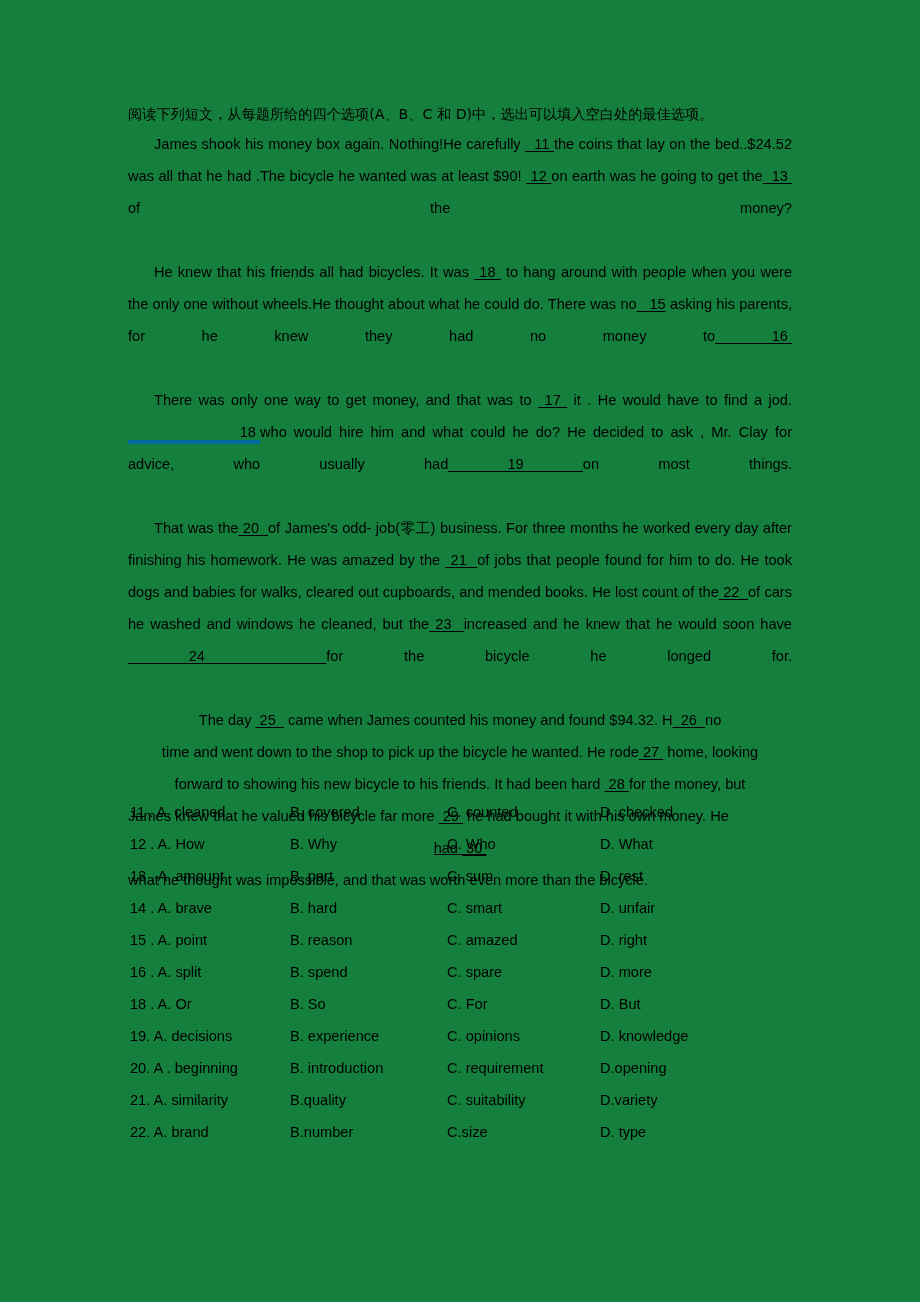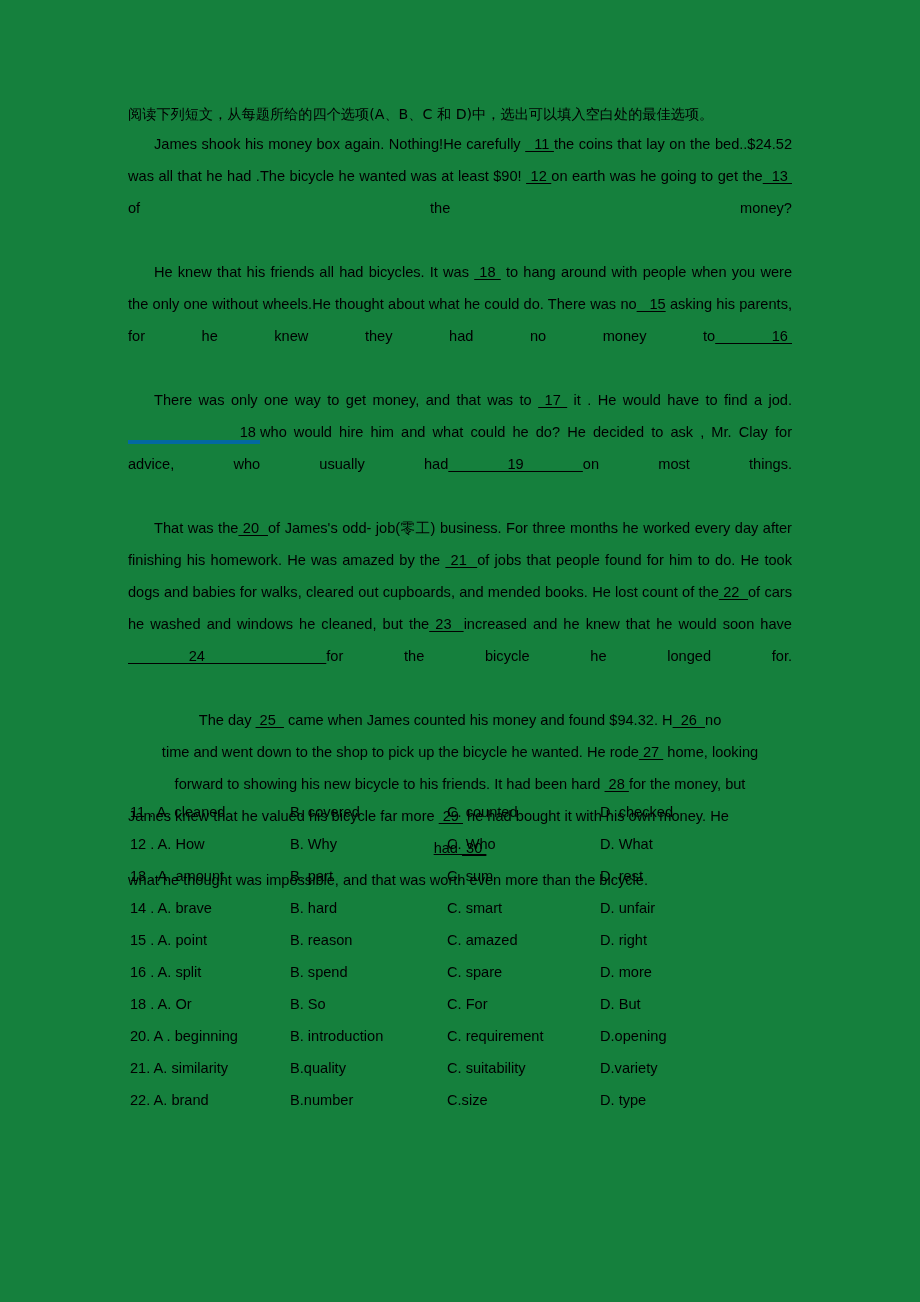--- a/index.html
+++ b/index.html
@@ -153,18 +153,19 @@
   </div>
 
   <div class="options">
       <div class="opt-row"><span class="opt-cell col-q"><span>11 . </span><span>A. cleaned</span></span><span class="opt-cell col-b">B. covered</span><span class="opt-cell col-c">C. counted</span><span class="opt-cell col-d">D. checked</span></div>
       <div class="opt-row"><span class="opt-cell col-q"><span>12 . </span><span>A. How</span></span><span class="opt-cell col-b">B. Why</span><span class="opt-cell col-c">C. Who</span><span class="opt-cell col-d">D. What</span></div>
       <div class="opt-row"><span class="opt-cell col-q"><span>13 . </span><span>A. amount</span></span><span class="opt-cell col-b">B. part</span><span class="opt-cell col-c">C. sum</span><span class="opt-cell col-d">D. rest</span></div>
       <div class="opt-row"><span class="opt-cell col-q"><span>14 . </span><span>A. brave</span></span><span class="opt-cell col-b">B. hard</span><span class="opt-cell col-c">C. smart</span><span class="opt-cell col-d">D. unfair</span></div>
       <div class="opt-row"><span class="opt-cell col-q"><span>15 . </span><span>A. point</span></span><span class="opt-cell col-b">B. reason</span><span class="opt-cell col-c">C. amazed</span><span class="opt-cell col-d">D. right</span></div>
       <div class="opt-row"><span class="opt-cell col-q"><span>16 . </span><span>A. split</span></span><span class="opt-cell col-b">B. spend</span><span class="opt-cell col-c">C. spare</span><span class="opt-cell col-d">D. more</span></div>
       <div class="opt-row"><span class="opt-cell col-q"><span>18 . </span><span>A. Or</span></span><span class="opt-cell col-b">B. So</span><span class="opt-cell col-c">C. For</span><span class="opt-cell col-d">D. But</span></div>
+      <div class="opt-row"><span class="opt-cell col-q"><span>19. </span><span>A. decisions</span></span><span class="opt-cell col-b">B. experience</span><span class="opt-cell col-c">C. opinions</span><span class="opt-cell col-d">D. knowledge</span></div>
       <div class="opt-row"><span class="opt-cell col-q"><span>20.  </span><span>A . beginning</span></span><span class="opt-cell col-b">B. introduction</span><span class="opt-cell col-c">C. requirement</span><span class="opt-cell col-d">D.opening</span></div>
       <div class="opt-row"><span class="opt-cell col-q"><span>21. </span><span>A. similarity</span></span><span class="opt-cell col-b">B.quality</span><span class="opt-cell col-c">C. suitability</span><span class="opt-cell col-d">D.variety</span></div>
       <div class="opt-row"><span class="opt-cell col-q"><span>22. </span><span>A. brand</span></span><span class="opt-cell col-b">B.number</span><span class="opt-cell col-c">C.size</span><span class="opt-cell col-d">D. type</span></div>
     </div>
 
 </div>
 
 </body></html>

